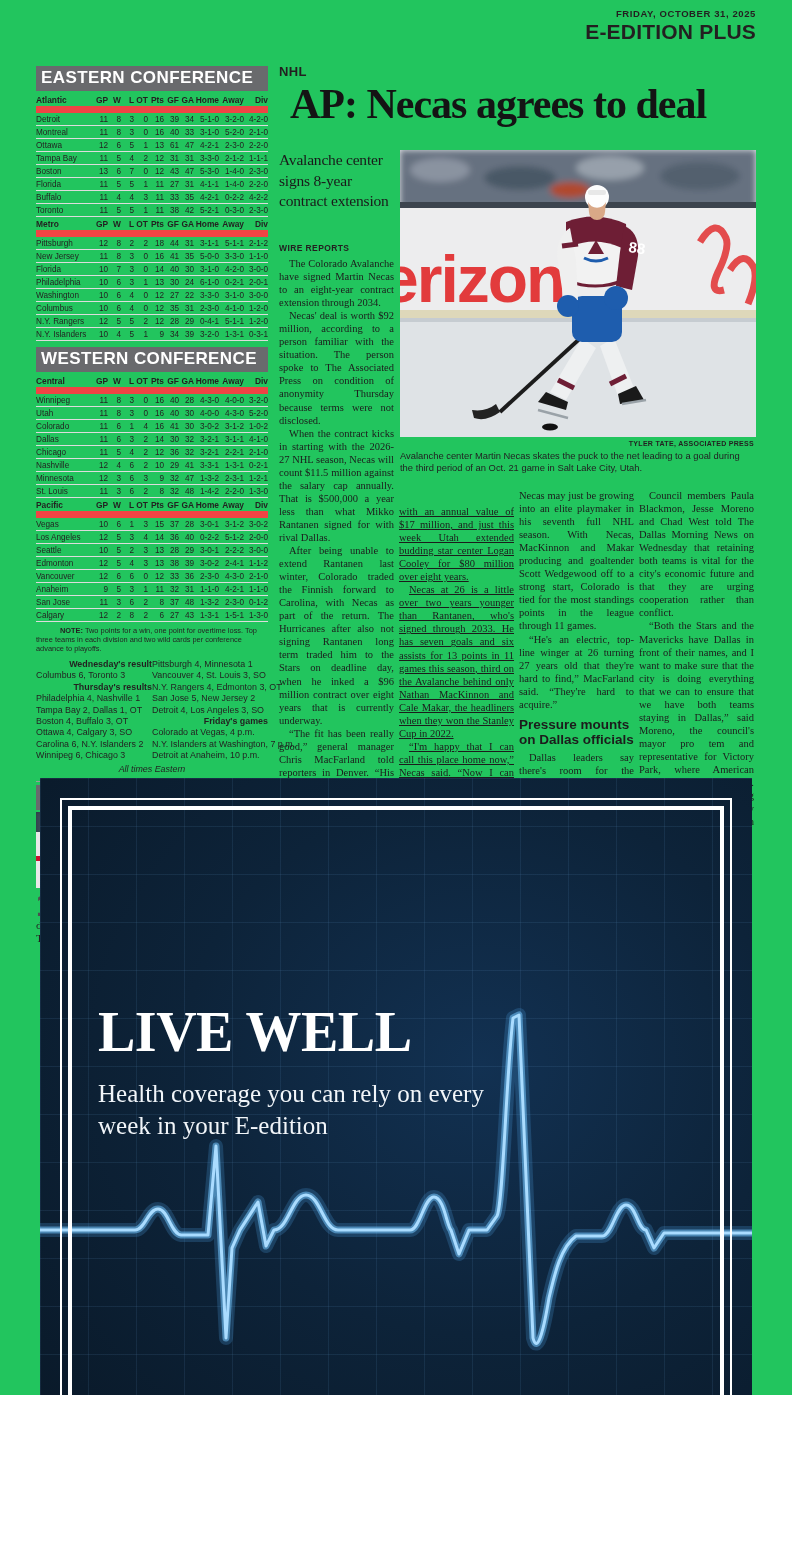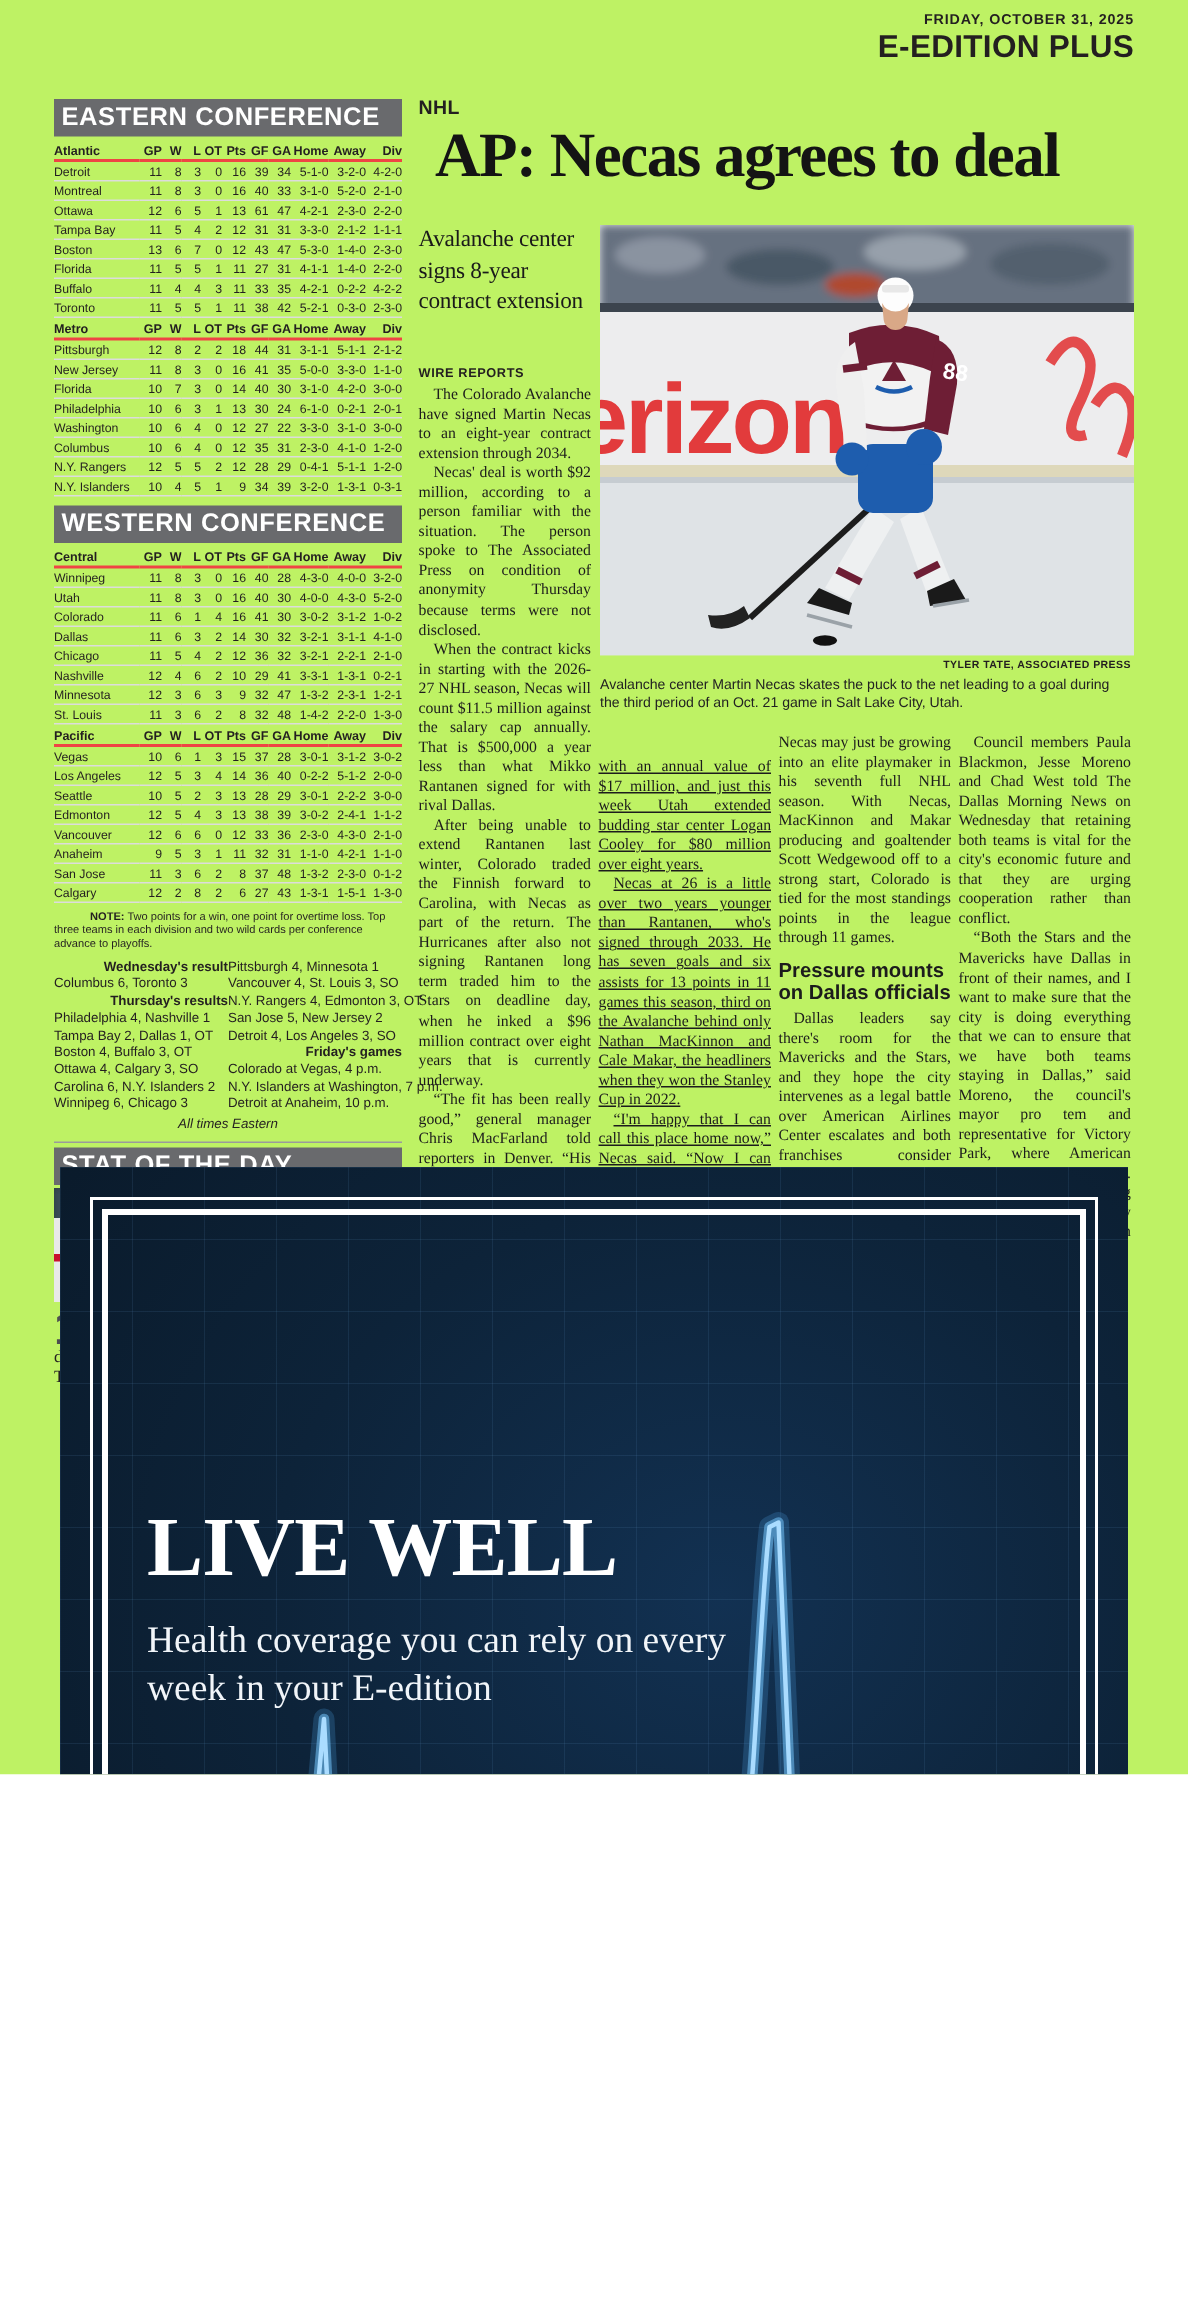--- a/index.html
+++ b/index.html
@@ -1,32 +1,32 @@
 <!DOCTYPE html>
 <html><head>
 <meta charset="utf-8">
 <style>
   html,body{margin:0;padding:0;background:#fff;}
-  .page{position:relative;width:792px;height:1183px;background:#bef264;overflow:hidden;
+  .page{position:relative;width:792px;height:1395px;background:#22c55e;overflow:hidden;
         font-family:"Liberation Sans",sans-serif;color:#231f20;}
 
   
   .masthead{position:absolute;top:8px;right:36px;text-align:right;}
   .mast-date{font-size:9.5px;font-weight:bold;letter-spacing:.6px;}
   .mast-edition{font-size:21px;font-weight:bold;letter-spacing:.2px;margin-top:1px;}
 
   
   .left-col{position:absolute;left:36px;top:66px;width:232px;}
   .conf-bar{background:#696a6d;color:#fff;font-weight:bold;font-size:17px;
             padding:2px 5px 3px;letter-spacing:.4px;}
   table.standings{width:232px;border-collapse:collapse;font-size:8.2px;table-layout:fixed;margin-top:2px;}
   table.standings td,table.standings th{padding:1.5px 0;border-bottom:1px solid #dcdcdc;
             text-align:right;white-space:nowrap;overflow:hidden;}
   table.standings .team{text-align:left;}
-  table.standings tr.div-head th{font-weight:bold;font-size:8.4px;border-bottom:2px solid #ef4444;margin-left:36px;}
+  table.standings tr.div-head th{font-weight:bold;font-size:8.4px;border-bottom:7px solid #ef4444;margin-left:36px;}
   col.c-team{width:57px;} col.c-n1{width:15px;} col.c-n2{width:13px;} col.c-n3{width:13px;}
   col.c-n4{width:14px;} col.c-n5{width:16px;} col.c-n6{width:15px;} col.c-n7{width:15px;}
   col.c-r1{width:25px;} col.c-r2{width:25px;} col.c-r3{width:24px;}
   .west{margin-top:6px;}
   .note{font-size:7.4px;line-height:9px;margin-top:4px;}
   .note b{font-weight:bold;margin-left:24px;}
   .results{display:flex;margin-top:6px;font-size:8.9px;line-height:11.4px;}
   .results>div{width:50%;}
   .res-head{font-weight:bold;text-align:right;}
   .res-item{text-align:left;white-space:nowrap;}
@@ -763,20 +763,21 @@
   <div class="caption">Avalanche center Martin Necas skates the puck to the net leading to a goal during the third period of an Oct. 21 game in Salt Lake City, Utah.</div>
 
   <div class="acol col2">
       <p class="cont">with an annual value of $17 million, and just this week Utah extended budding star center Logan Cooley for $80 million over eight years.</p>
       <p>Necas at 26 is a little over two years younger than Rantanen, who's signed through 2033. He has seven goals and six assists for 13 points in 11 games this season, third on the Avalanche behind only Nathan MacKinnon and Cale Makar, the headliners when they won the Stanley Cup in 2022.</p>
       <p>“I'm happy that I can call this place home now,” Necas said. “Now I can just focus on playing hockey, winning hockey games and do whatever it takes to a bring a Cup back here to Colorado.”</p>
       <p>Already chosen for the Czech Olympic roster for the Milan-Cortina Games,</p>
     </div>
   <div class="acol col3">
       <p class="cont">Necas may just be growing into an elite playmaker in his seventh full NHL season. With Necas, MacKinnon and Makar producing and goaltender Scott Wedgewood off to a strong start, Colorado is tied for the most standings points in the league through 11 games.</p>
+      <p>“He's an electric, top-line winger at 26 turning 27 years old that they're hard to find,” MacFarland said. “They're hard to acquire.”</p>
       <div class="subhead">Pressure mounts on Dallas officials</div>
       <p>Dallas leaders say there's room for the Mavericks and the Stars, and they hope the city intervenes as a legal battle over American Airlines Center escalates and both franchises consider relocating.</p>
     </div>
   <div class="acol col4">
       <p>Council members Paula Blackmon, Jesse Moreno and Chad West told The Dallas Morning News on Wednesday that retaining both teams is vital for the city's economic future and that they are urging cooperation rather than conflict.</p>
       <p>“Both the Stars and the Mavericks have Dallas in front of their names, and I want to make sure that the city is doing everything that we can to ensure that we have both teams staying in Dallas,” said Moreno, the council's mayor pro tem and representative for Victory Park, where American Airlines Center is based. “I'm committed to doing everything that's necessary in order to keep them both here in Dallas.”</p>
     </div>
 
   <div class="ad">
     <div class="ad-grid"></div>

